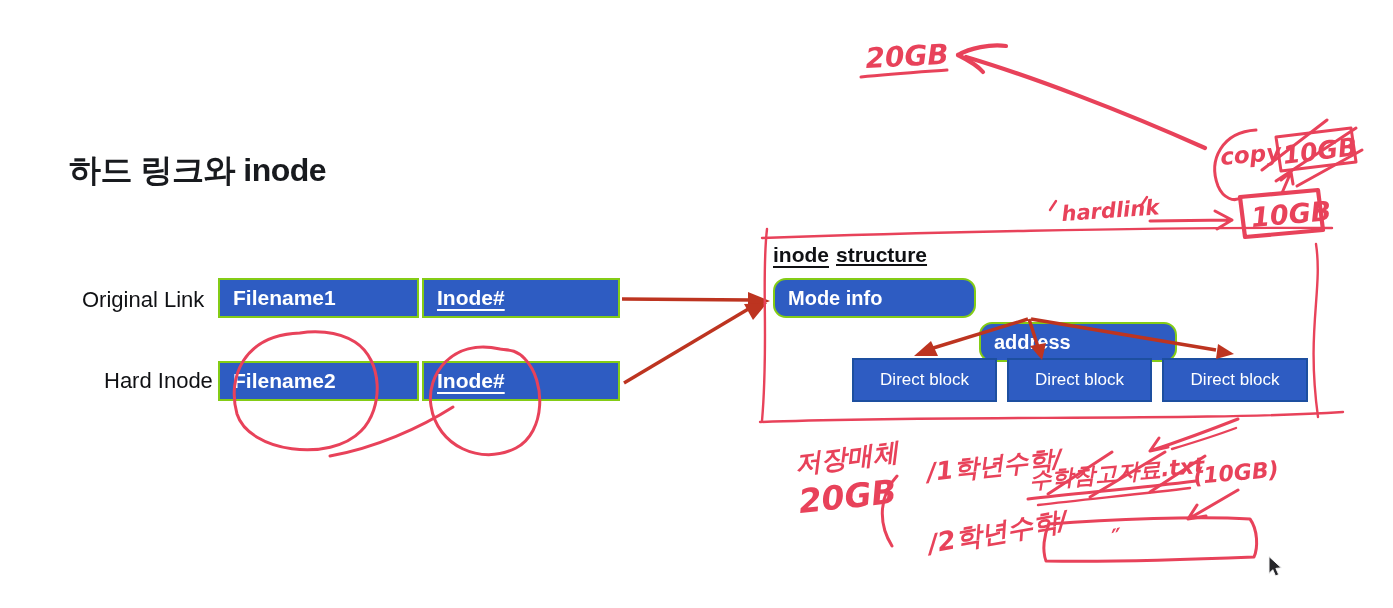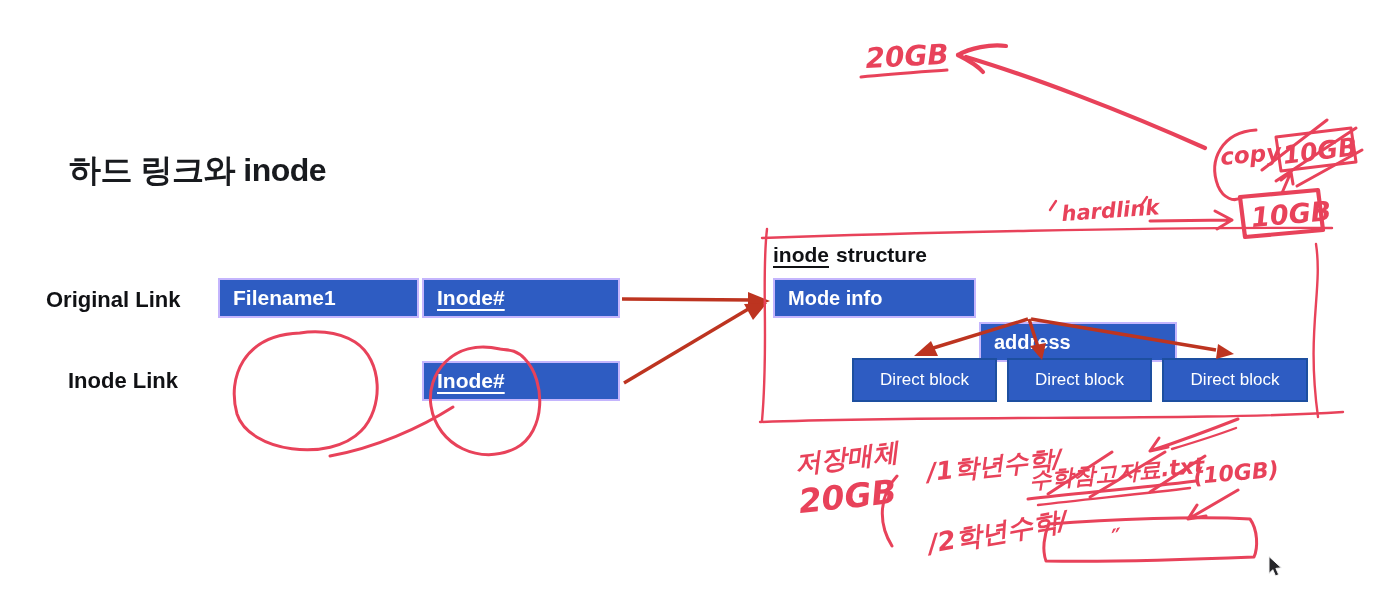--- a/index.html
+++ b/index.html
@@ -5,40 +5,40 @@
   html,body { margin:0; padding:0; background:#fff; }
   .stage {
     position:relative; width:1393px; height:608px; background:#ffffff;
     font-family:"Liberation Sans", sans-serif; overflow:hidden;
   }
   .slide-title {
     position:absolute; left:30px; top:149px;
     font-size:32px; font-weight:bold; color:#181a1e; letter-spacing:-0.5px;margin-left:39px;
   }
   .row-label {
-    position:absolute; font-size:22px; font-weight:bold; color:#101114; white-space:nowrap;
+    position:absolute; font-size:22px; font-weight:normal; color:#101114; white-space:nowrap;margin-left:36px;
   }
   .cell {
     position:absolute; box-sizing:border-box;
-    background:#2e5cc2; border:2px solid #c4b5fd;
+    background:#2e5cc2; border:2px solid #84cc16;
     color:#fff; font-weight:bold; font-size:21px;
     display:flex; align-items:center; padding-left:13px; white-space:nowrap;
   }
   .squiggle {
     text-decoration-line:underline; text-decoration-style:wavy;
     text-decoration-color:#e8442c; text-decoration-thickness:1px;
     text-underline-offset:4px;
     text-decoration:underline;
   }
   .istruct-title {
     position:absolute; left:773px; top:243px;
     font-size:21px; font-weight:bold; color:#101114; white-space:nowrap;
   }
-  .istruct-title .rest { margin-left:7px; }
-  .hcell { font-size:20px; }
+  .istruct-title .rest { margin-left:7px;text-decoration:underline; }
+  .hcell { font-size:20px;border-radius:13px; }
   .dblock {
     position:absolute; box-sizing:border-box;
     background:#2e5cc2; border:2px solid #1d4fa0;
     color:#fff; font-weight:normal; font-size:17px;
     display:flex; align-items:center; justify-content:center; white-space:nowrap;
   }
   svg.overlay { position:absolute; left:0; top:0; pointer-events:none; }
   .mk   { stroke:#e8425a; stroke-width:3; fill:none; stroke-linecap:round; stroke-linejoin:round; }
   .mk-thick { stroke:#e8425a; stroke-width:4.2; fill:none; stroke-linecap:round; stroke-linejoin:round; }
   .mk-thin  { stroke:#e8425a; stroke-width:2.4; fill:none; stroke-linecap:round; stroke-linejoin:round; }
@@ -51,29 +51,32 @@
   .cursor-fill { fill:#26262a; stroke:#f5f5f5; stroke-width:1; }
 </style>
 </head>
 <body>
 
 <div class="stage">
 
   <div class="slide-title">하드 링크와 inode</div>
 
   <div class="row-label" style="left:46px; top:287px;">Original Link</div>
-  <div class="row-label" style="left:68px; top:368px;">Inode Link</div>
+  <div class="row-label" style="left:68px; top:368px;">Hard Inode</div>
 
   <div class="cell" style="left:218px; top:278px; width:201px; height:40px;">
     <span>Filename1</span>
   </div>
   <div class="cell" style="left:422px; top:278px; width:198px; height:40px;">
     <span class="squiggle">Inode#</span>
   </div>
 
+  <div class="cell" style="left:218px; top:361px; width:201px; height:40px;">
+    <span>Filename2</span>
+  </div>
   <div class="cell" style="left:422px; top:361px; width:198px; height:40px;">
     <span class="squiggle">Inode#</span>
   </div>
 
   <div class="istruct-title">
     <span class="squiggle">inode</span><span class="rest">structure</span>
   </div>
 
   <div class="cell hcell" style="left:773px; top:278px; width:203px; height:40px;">
     <span>Mode info</span>

